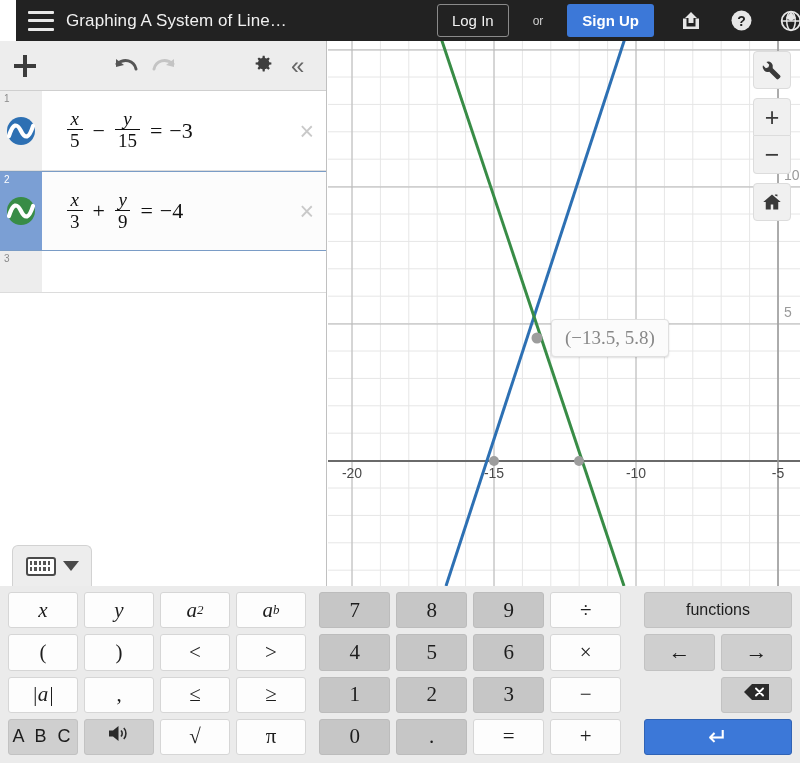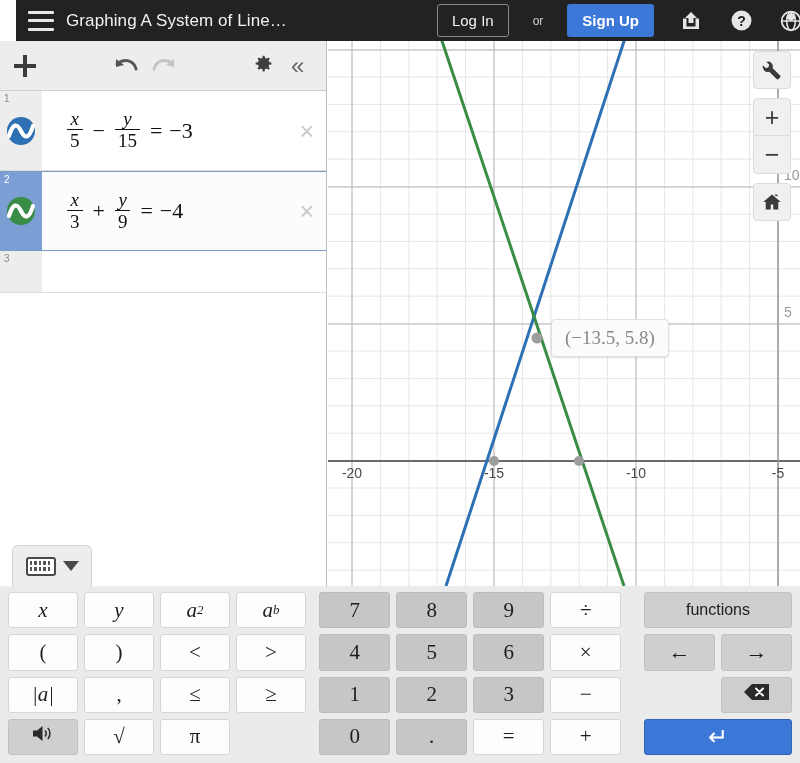--- a/index.html
+++ b/index.html
@@ -448,20 +448,21 @@
             <sup>b</sup>
         </div>
         <div class="key">(</div>
         <div class="key">)</div>
         <div class="key">&lt;</div>
         <div class="key">&gt;</div>
         <div class="key it">|a|</div>
         <div class="key">,</div>
         <div class="key">≤</div>
         <div class="key">≥</div>
+        <div class="key midgray abc">A B C</div>
         <div class="key midgray">
           <span>
             <svg width="24" height="19" viewBox="0 0 24 19">
               <path fill="#2a2a2a" d="M2 6.5h4L11.5 2v15L6 12.5H2z"></path>
               <path d="M14 6.5c1.6 1.6 1.6 4.4 0 6" stroke="#2a2a2a" stroke-width="1.6" fill="none"></path>
               <path d="M16.8 4c2.8 2.7 2.8 8.3 0 11" stroke="#2a2a2a" stroke-width="1.6" fill="none"></path>
             </svg>
           </span>
         </div>
         <div class="key">√</div>

